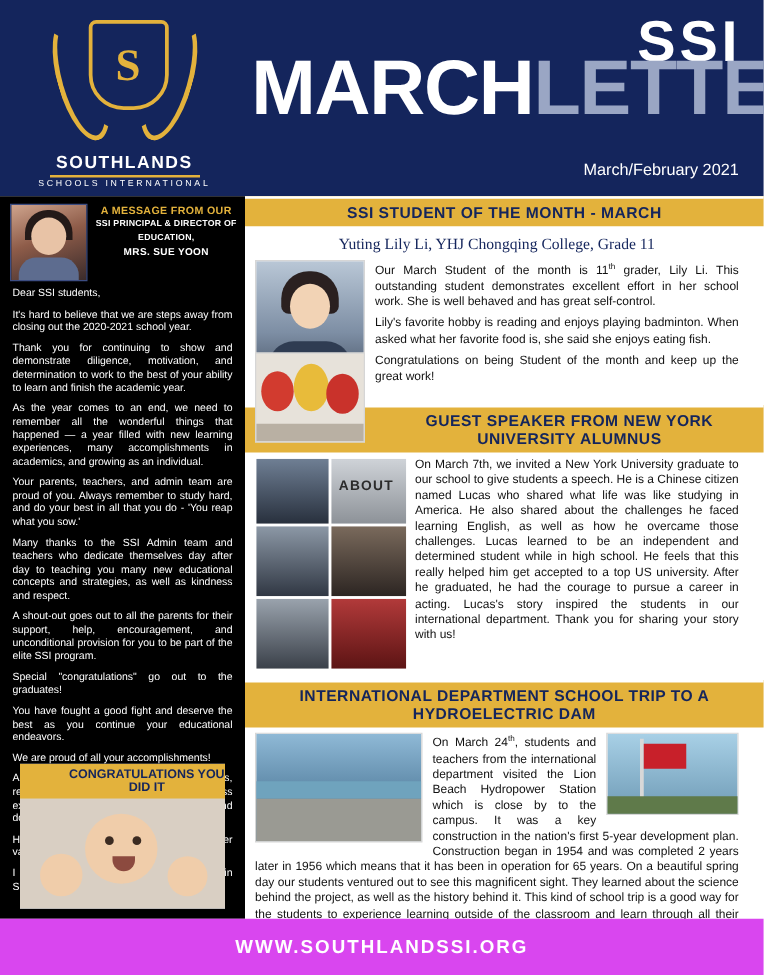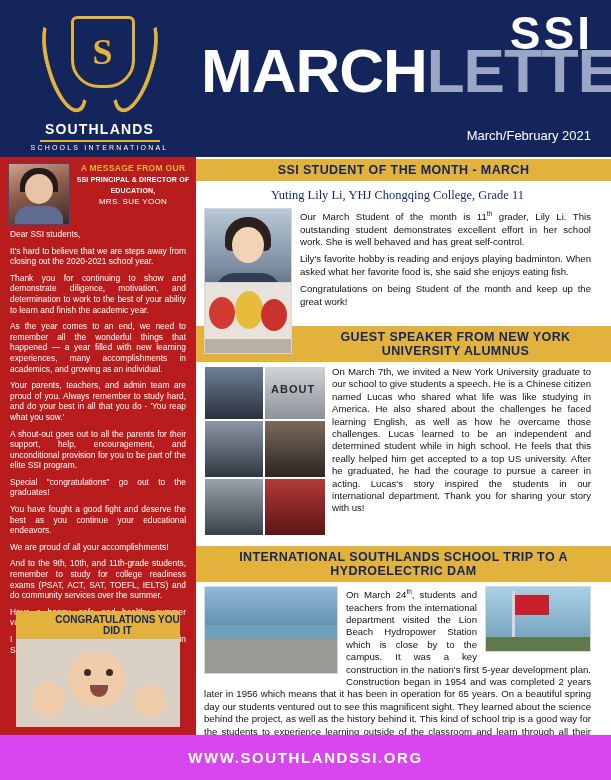--- a/index.html
+++ b/index.html
@@ -66,21 +66,21 @@
   .news-word .a{color:#ffffff;}
   .news-word .b{color:#9aa6c4;}
   .issue-date{
     position:absolute;right:20px;top:128px;
     color:#ffffff;font-size:13px;
   }
 
   
   .left-col{
     position:absolute;left:0;top:157px;width:196px;height:578px;
-    background:#b91c1c;color:#ffffff;
+    background:#000000;color:#ffffff;
   }
   .msg-head{
     position:relative;height:62px;padding:6px 6px 0 76px;
   }
   .msg-photo{
     position:absolute;left:8px;top:6px;width:60px;height:60px;
     background:linear-gradient(160deg,#cfa48d 0%,#8e5c49 45%,#3a2b2b 100%);
     border:1px solid #3c4d82;
   }
   .msg-photo .face{
@@ -93,21 +93,21 @@
   }
   .msg-photo .body{
     position:absolute;left:6px;bottom:0;width:48px;height:18px;border-radius:14px 14px 0 0;
     background:#5d6c8f;
   }
   .msg-title{
     color:#e3b23c;font-weight:bold;font-size:8.5px;line-height:11px;text-align:center;
     letter-spacing:.3px;
   }
   .msg-title .l2{color:#ffffff;font-weight:bold;font-size:7px;letter-spacing:.2px;}
-  .msg-title .l3{color:#ffffff;font-weight:normal;font-size:8px;}
+  .msg-title .l3{color:#ffffff;font-weight:bold;font-size:8px;}
   .letter{
     padding:4px 10px 0 10px;font-size:8.4px;line-height:10.6px;text-align:justify;
   }
   .letter p{margin:0 0 6px 0;}
   .congrats-block{
     position:absolute;left:16px;bottom:8px;width:164px;height:116px;
     background:#cfd6e4;overflow:hidden;
   }
   .congrats-banner{
     height:28px;background:#e3b23c;color:#14255c;font-weight:bold;font-size:10px;
@@ -244,20 +244,21 @@
         <div class="l3">MRS. SUE YOON</div>
       </div>
     </div>
 
     <div class="letter">
       <p>Dear SSI students,</p>
       <p>It's hard to believe that we are steps away from closing out the 2020-2021 school year.</p>
       <p>Thank you for continuing to show and demonstrate diligence, motivation, and determination to work to the best of your ability to learn and finish the academic year.</p>
       <p>As the year comes to an end, we need to remember all the wonderful things that happened — a year filled with new learning experiences, many accomplishments in academics, and growing as an individual.</p>
       <p>Your parents, teachers, and admin team are proud of you. Always remember to study hard, and do your best in all that you do - 'You reap what you sow.'</p>
+      <p>Many thanks to the SSI Admin team and teachers who dedicate themselves day after day to teaching you many new educational concepts and strategies, as well as kindness and respect.</p>
       <p>A shout-out goes out to all the parents for their support, help, encouragement, and unconditional provision for you to be part of the elite SSI program.</p>
       <p>Special "congratulations" go out to the graduates!</p>
       <p>You have fought a good fight and deserve the best as you continue your educational endeavors.</p>
       <p>We are proud of all your accomplishments!</p>
       <p>And to the 9th, 10th, and 11th-grade students, remember to study for college readiness exams (PSAT, ACT, SAT, TOEFL, IELTS) and do community services over the summer.</p>
       <p>Have a happy, safe and healthy summer vacation.</p>
       <p>I look forward to seeing everyone in September!</p>
     </div>
 
     <div class="congrats-block">
@@ -311,21 +312,21 @@
           <div class="c4"></div>
           <div class="c5"></div>
           <div class="c6"></div>
         </div>
         <div class="txt">
           <p>On March 7th, we invited a New York University graduate to our school to give students a speech. He is a Chinese citizen named Lucas who shared what life was like studying in America. He also shared about the challenges he faced learning English, as well as how he overcame those challenges. Lucas learned to be an independent and determined student while in high school. He feels that this really helped him get accepted to a top US university. After he graduated, he had the courage to pursue a career in acting. Lucas's story inspired the students in our international department. Thank you for sharing your story with us!</p>
         </div>
       </div>
     </div>
 
-    <div class="sec-bar">INTERNATIONAL SOUTHLANDS SCHOOL TRIP TO A HYDROELECTRIC DAM</div>
+    <div class="sec-bar">INTERNATIONAL DEPARTMENT SCHOOL TRIP TO A HYDROELECTRIC DAM</div>
     <div class="sec-body">
       <div class="flow">
         <div class="ph ph-dam">
           <div class="water"></div>
           <div class="wall"></div>
         </div>
         <div class="ph-flag">
           <div class="pole"></div>
           <div class="flag"></div>
           <div class="grass"></div>

